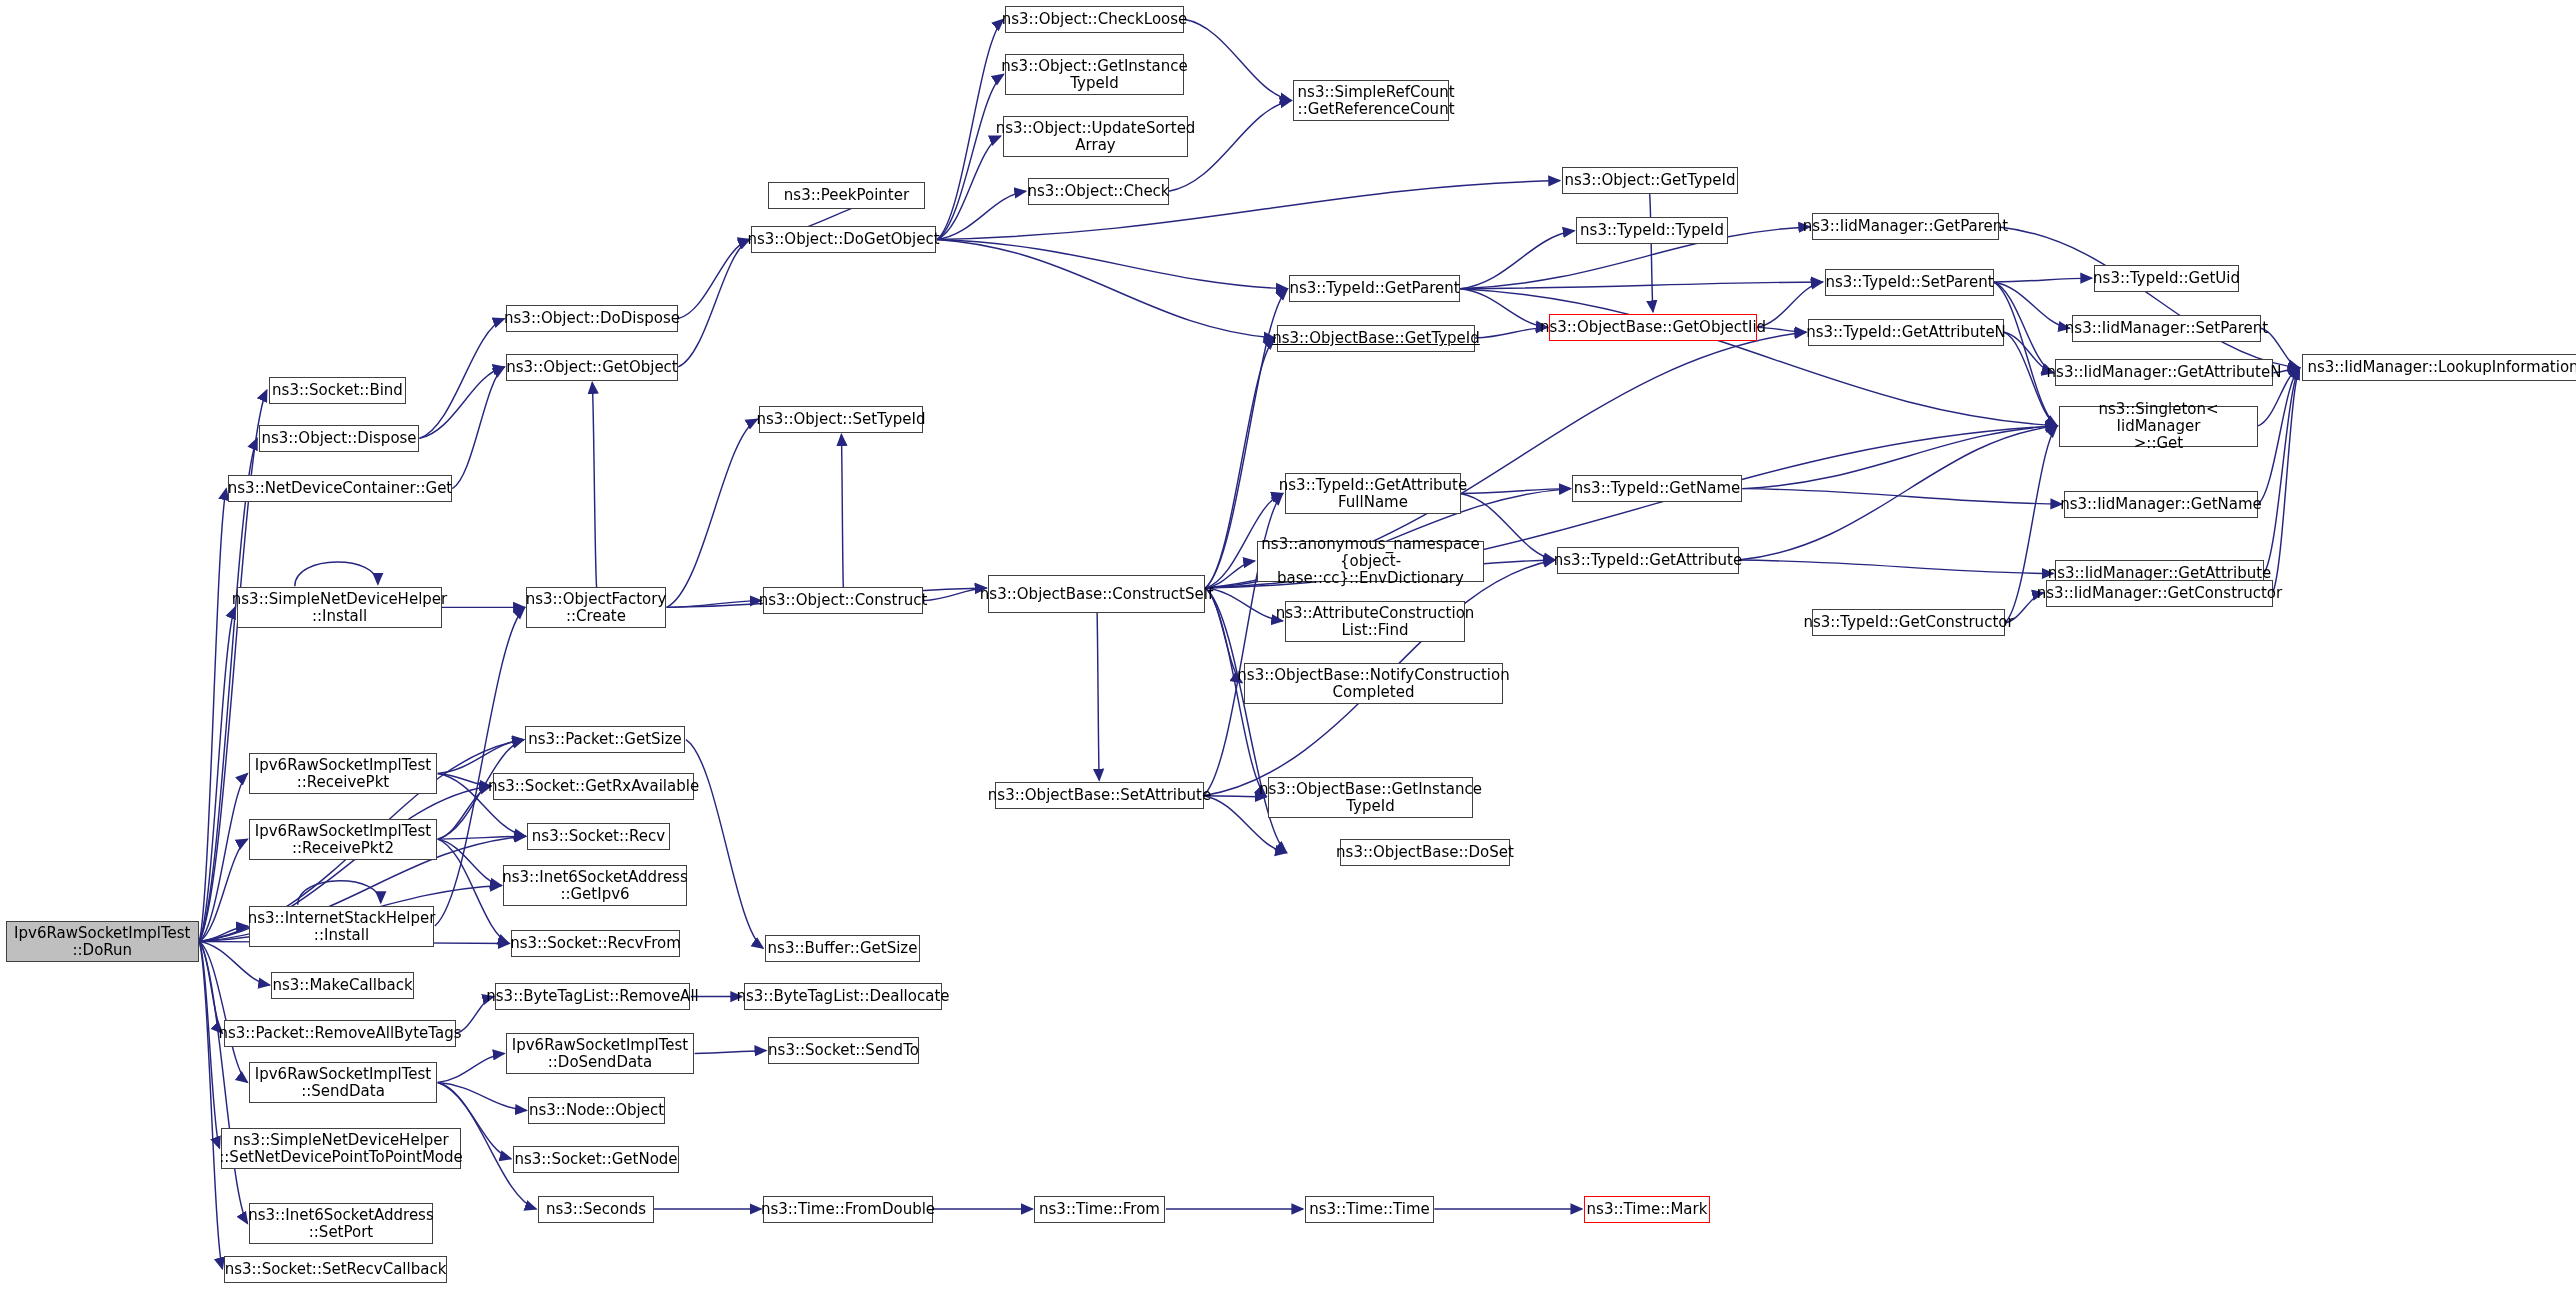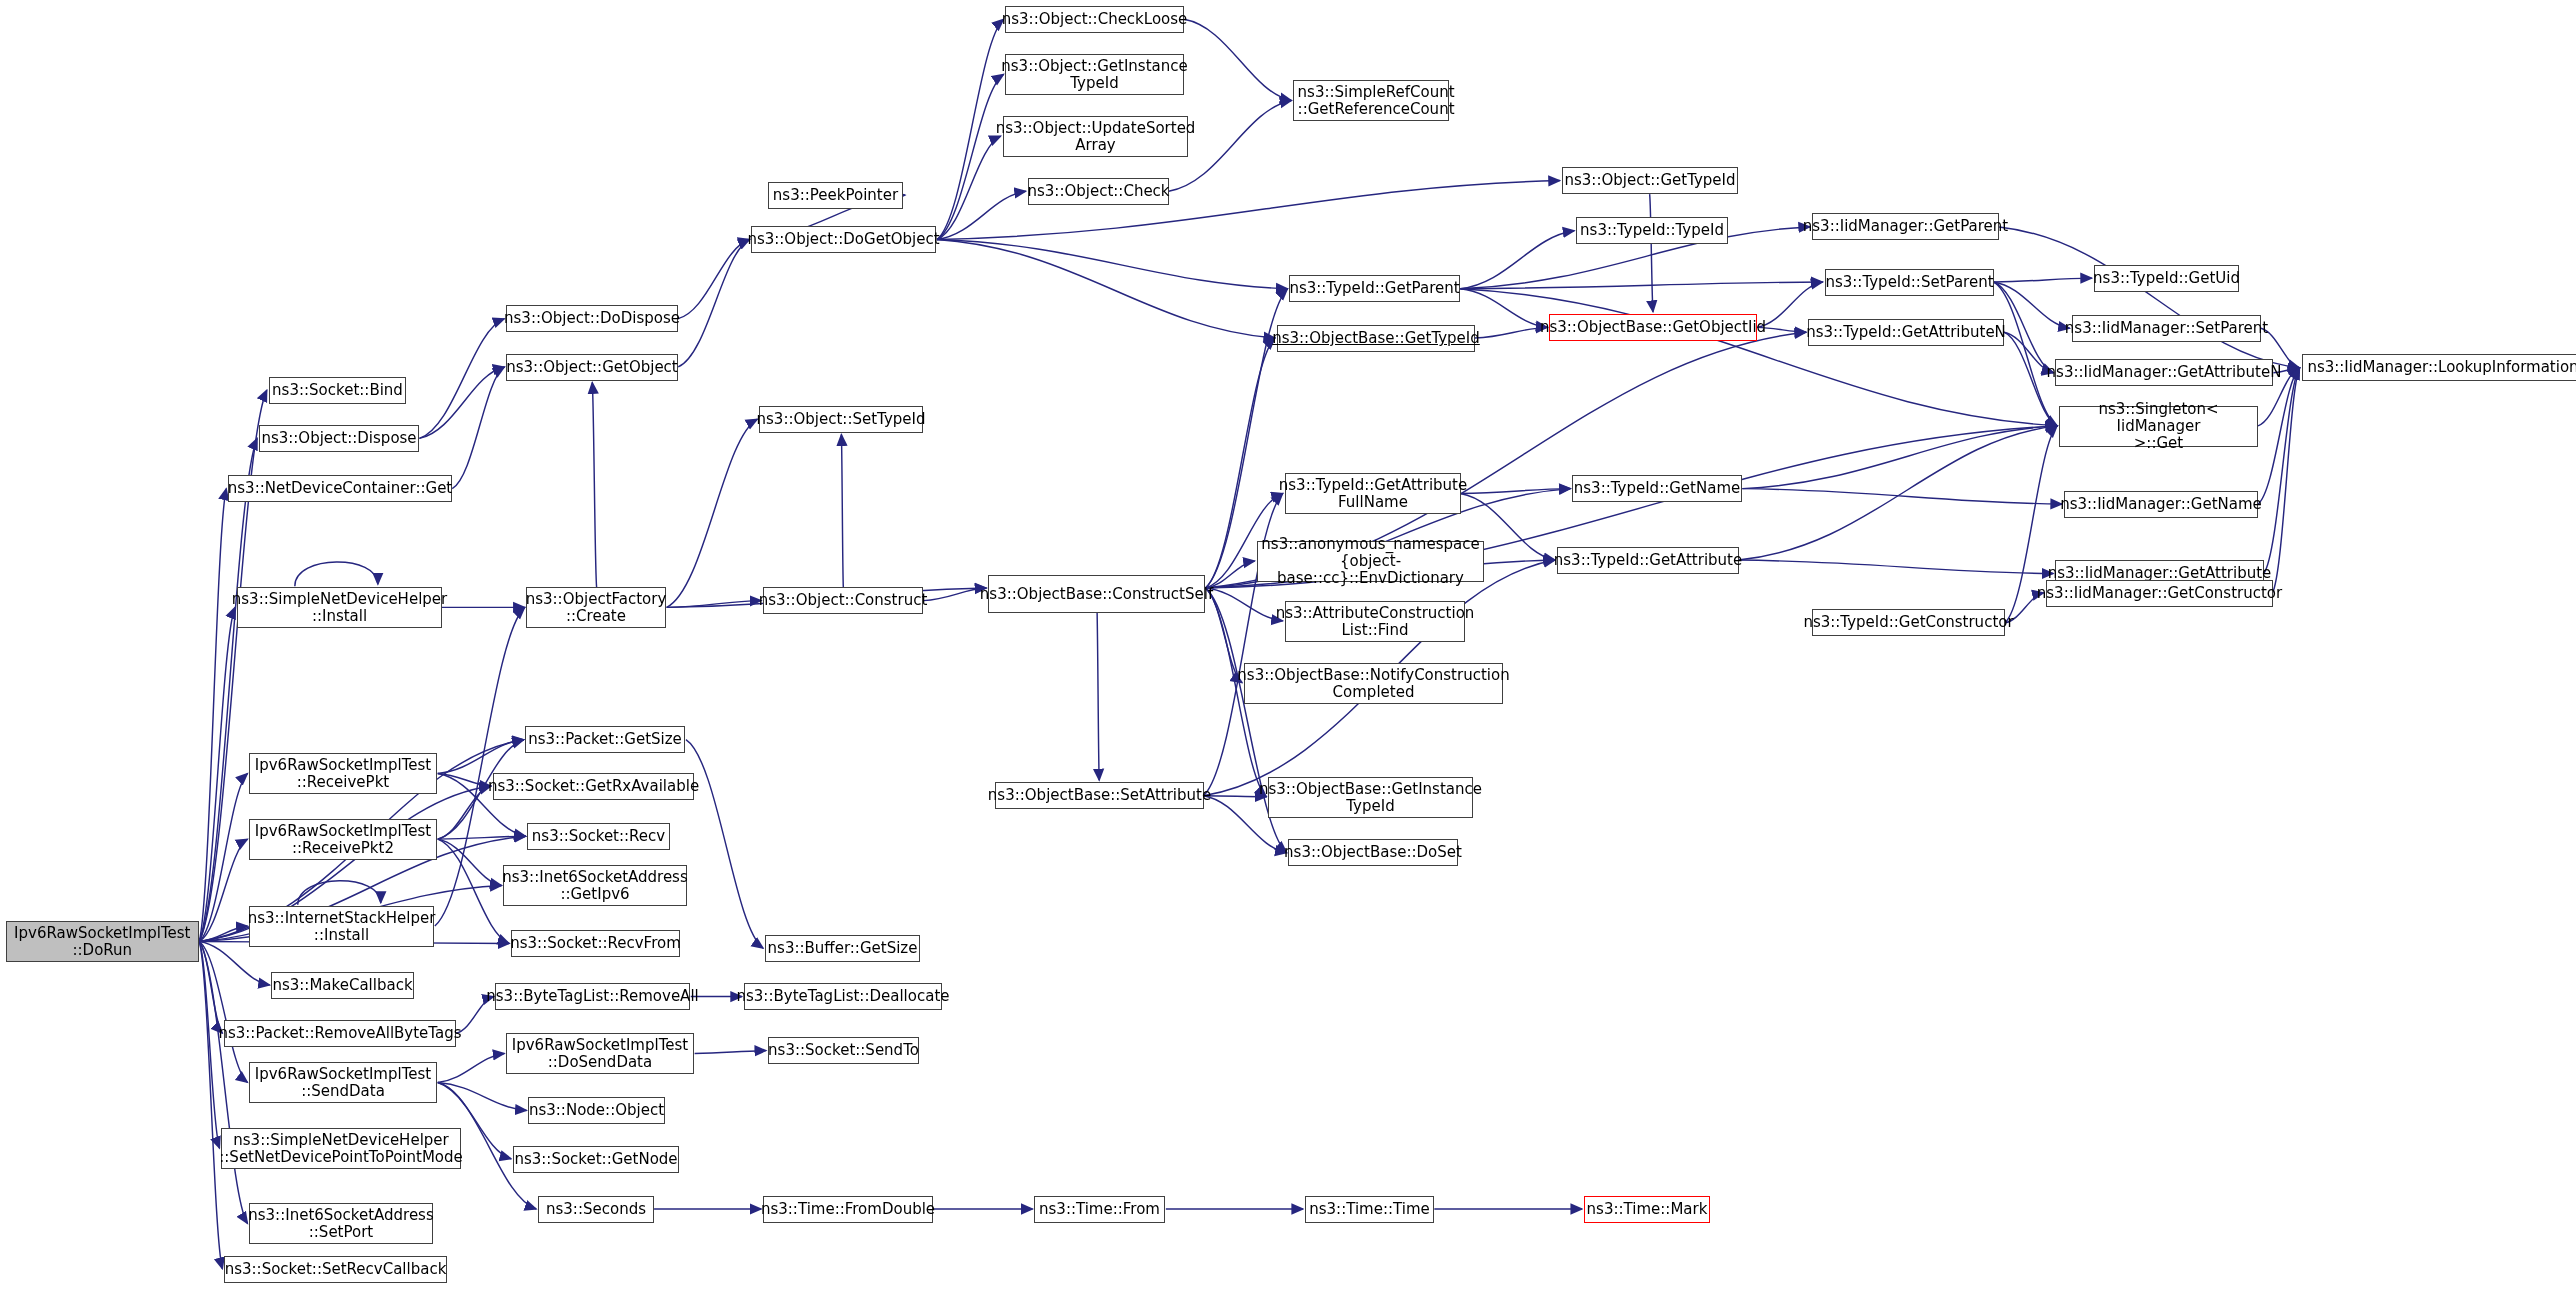--- a/index.html
+++ b/index.html
@@ -159,42 +159,42 @@
 ::DoRun</div>
       <div class="node" style="left: 269px; top: 377px; width: 137px; height: 27px;">ns3::Socket::Bind</div>
       <div class="node" style="left: 259px; top: 425px; width: 160px; height: 27px;">ns3::Object::Dispose</div>
       <div class="node" style="left: 228px; top: 475px; width: 224px; height: 27px;">ns3::NetDeviceContainer::Get</div>
       <div class="node" style="left: 237px; top: 587px; width: 205px; height: 41px;">ns3::SimpleNetDeviceHelper
 ::Install</div>
       <div class="node" style="left: 526px; top: 587px; width: 140px; height: 41px;">ns3::ObjectFactory
 ::Create</div>
       <div class="node" style="left: 506px; top: 305px; width: 172px; height: 27px;">ns3::Object::DoDispose</div>
       <div class="node" style="left: 506px; top: 354px; width: 172px; height: 27px;">ns3::Object::GetObject</div>
-      <div class="node" style="left: 768px; top: 182px; width: 135px; height: 27px;">ns3::PeekPointer</div>
+      <div class="node" style="left: 768px; top: 182px; width: 157px; height: 27px;">ns3::PeekPointer</div>
       <div class="node" style="left: 751px; top: 226px; width: 185px; height: 27px;">ns3::Object::DoGetObject</div>
       <div class="node" style="left: 1005px; top: 5.8px; width: 179px; height: 27px;">ns3::Object::CheckLoose</div>
       <div class="node" style="left: 1005px; top: 54px; width: 179px; height: 41px;">ns3::Object::GetInstance
 TypeId</div>
       <div class="node" style="left: 1003px; top: 116px; width: 185px; height: 41px;">ns3::Object::UpdateSorted
 Array</div>
       <div class="node" style="left: 1028px; top: 178px; width: 141px; height: 27px;">ns3::Object::Check</div>
       <div class="node" style="left: 1293px; top: 80px; width: 156px; height: 41px; padding-left: 14px;">ns3::SimpleRefCount
 ::GetReferenceCount</div>
       <div class="node" style="left: 759px; top: 406px; width: 164px; height: 27px;">ns3::Object::SetTypeId</div>
       <div class="node" style="left: 763px; top: 587px; width: 160px; height: 27px;">ns3::Object::Construct</div>
       <div class="node" style="left: 988px; top: 575px; width: 217px; height: 38px;">ns3::ObjectBase::ConstructSelf</div>
       <div class="node" style="left: 1257px; top: 541px; width: 227px; height: 41px;">ns3::anonymous_namespace
 {object-base::cc}::EnvDictionary</div>
       <div class="node" style="left: 1285px; top: 601px; width: 180px; height: 41px;">ns3::AttributeConstruction
 List::Find</div>
       <div class="node" style="left: 1244px; top: 663px; width: 259px; height: 41px;">ns3::ObjectBase::NotifyConstruction
 Completed</div>
       <div class="node" style="left: 1268px; top: 777px; width: 205px; height: 41px;">ns3::ObjectBase::GetInstance
 TypeId</div>
-      <div class="node" style="left: 1288px; top: 839px; width: 170px; height: 27px;">ns3::ObjectBase::DoSet</div>
+      <div class="node" style="left: 1340px; top: 839px; width: 170px; height: 27px;">ns3::ObjectBase::DoSet</div>
       <div class="node" style="left: 995px; top: 782px; width: 209px; height: 27px;">ns3::ObjectBase::SetAttribute</div>
       <div class="node" style="left: 1289px; top: 275px; width: 171px; height: 27px;">ns3::TypeId::GetParent</div>
       <div class="node" style="left: 1277px; top: 325px; width: 198px; height: 27px; text-decoration: underline;">ns3::ObjectBase::GetTypeId</div>
       <div class="node hot" style="left: 1549px; top: 314px; width: 208px; height: 27px;">ns3::ObjectBase::GetObjectIid</div>
       <div class="node" style="left: 1576px; top: 217px; width: 152px; height: 27px;">ns3::TypeId::TypeId</div>
       <div class="node" style="left: 1562px; top: 167px; width: 176px; height: 27px;">ns3::Object::GetTypeId</div>
       <div class="node" style="left: 1285px; top: 473px; width: 176px; height: 41px;">ns3::TypeId::GetAttribute
 FullName</div>
       <div class="node" style="left: 1572px; top: 475px; width: 170px; height: 27px;">ns3::TypeId::GetName</div>
       <div class="node" style="left: 1557px; top: 547px; width: 182px; height: 27px;">ns3::TypeId::GetAttribute</div>

